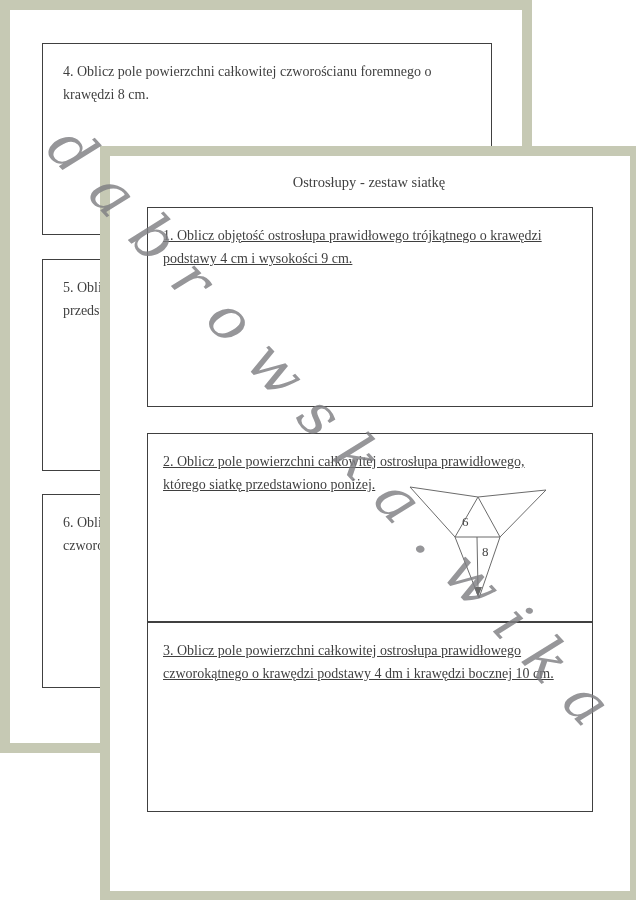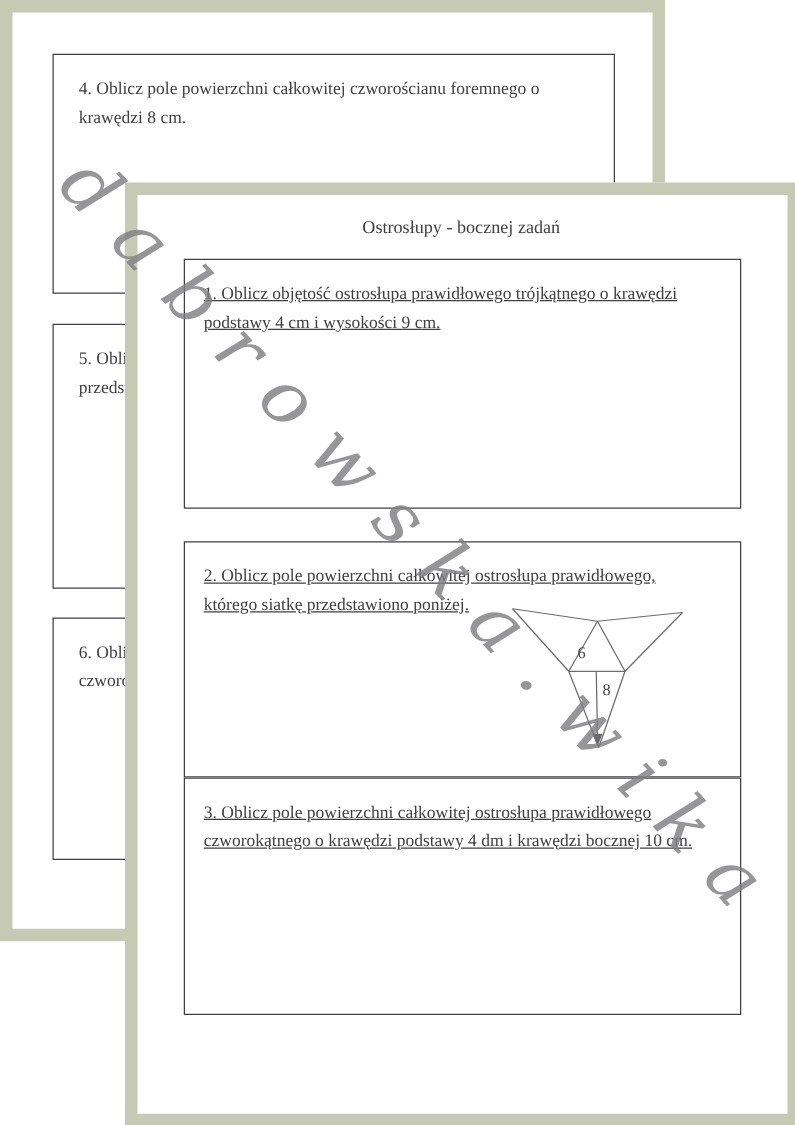--- a/index.html
+++ b/index.html
@@ -117,21 +117,21 @@
     <p class="task-text">5. Oblic
 przedst</p>
   </div>
   <div class="task-box box-6">
     <p class="task-text">6. Oblic
 czworo</p>
   </div>
 
   <div class="page page-front"></div>
 
-  <div class="page-title">Ostrosłupy - bocznej zadań</div>
+  <div class="page-title">Ostrosłupy - zestaw siatkę</div>
 
   <div class="task-box box-1">
     <p class="task-text">1. Oblicz objętość ostrosłupa prawidłowego trójkątnego o krawędzi
 podstawy 4 cm i wysokości 9 cm.</p>
   </div>
 
   <div class="task-box box-2">
     <p class="task-text">2. Oblicz pole powierzchni całkowitej ostrosłupa prawidłowego,
 którego siatkę przedstawiono poniżej.</p>
   </div>

